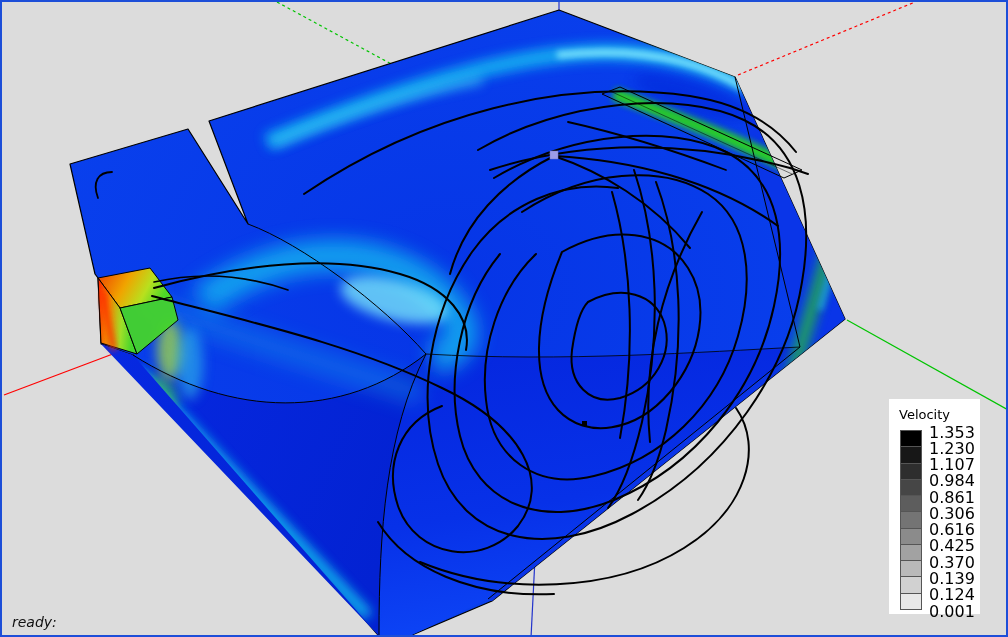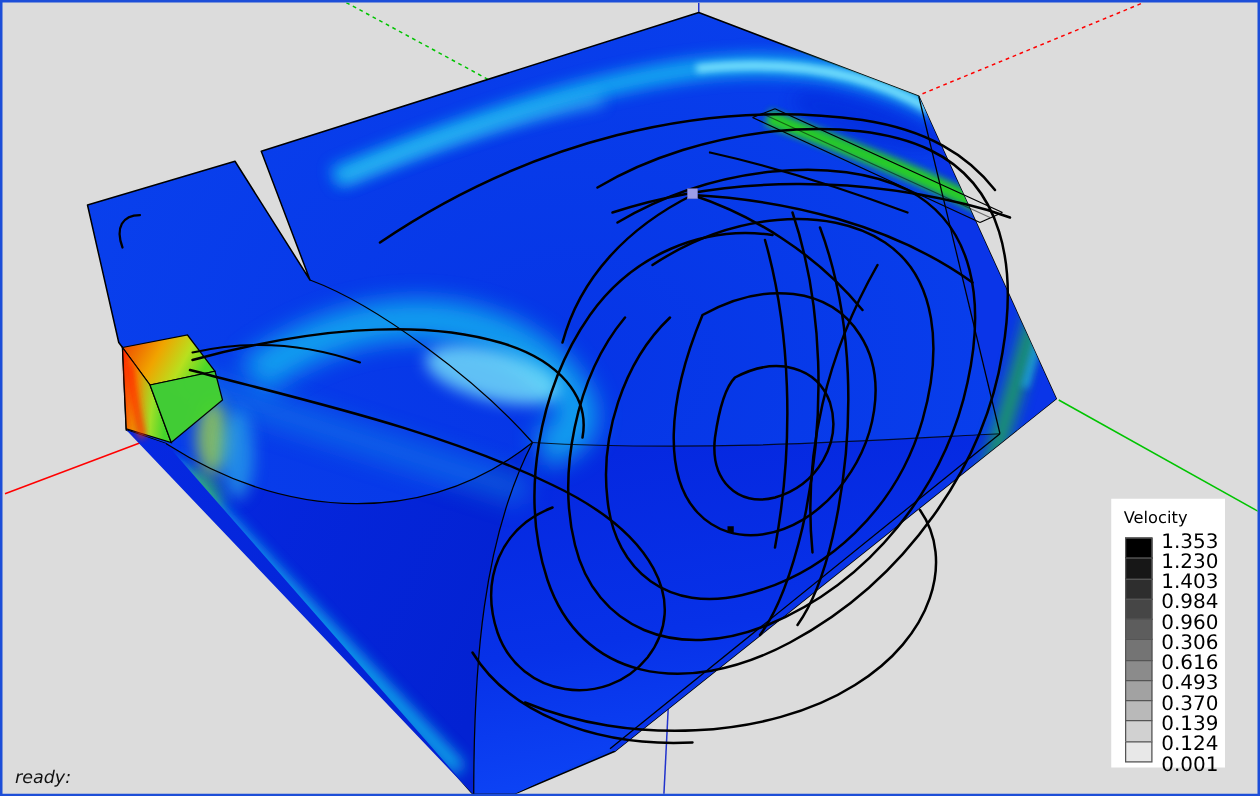--- a/index.html
+++ b/index.html
@@ -191,26 +191,26 @@
         <div class="cell" style="top: 65.0909px; height: 17.2727px; background: rgb(93, 93, 93);"></div>
         <div class="cell" style="top: 81.3636px; height: 17.2727px; background: rgb(116, 116, 116);"></div>
         <div class="cell" style="top: 97.6364px; height: 17.2727px; background: rgb(139, 139, 139);"></div>
         <div class="cell" style="top: 113.909px; height: 17.2727px; background: rgb(162, 162, 162);"></div>
         <div class="cell" style="top: 130.182px; height: 17.2727px; background: rgb(185, 185, 185);"></div>
         <div class="cell" style="top: 146.455px; height: 17.2727px; background: rgb(209, 209, 209);"></div>
         <div class="cell" style="top: 162.727px; height: 17.2727px; background: rgb(232, 232, 232);"></div>
       </div>
   <div class="tick" style="top: 26.5px;">1.353</div>
       <div class="tick" style="top: 42.7727px;">1.230</div>
-      <div class="tick" style="top: 59.0455px;">1.403</div>
+      <div class="tick" style="top: 59.0455px;">1.107</div>
       <div class="tick" style="top: 75.3182px;">0.984</div>
-      <div class="tick" style="top: 91.5909px;">0.960</div>
+      <div class="tick" style="top: 91.5909px;">0.861</div>
       <div class="tick" style="top: 107.864px;">0.306</div>
       <div class="tick" style="top: 124.136px;">0.616</div>
-      <div class="tick" style="top: 140.409px;">0.493</div>
+      <div class="tick" style="top: 140.409px;">0.425</div>
       <div class="tick" style="top: 156.682px;">0.370</div>
       <div class="tick" style="top: 172.955px;">0.139</div>
       <div class="tick" style="top: 189.227px;">0.124</div>
       <div class="tick" style="top: 205.5px;">0.001</div>
     </div>
 
   <div id="statusbar">ready:</div>
 
 </div>
 

